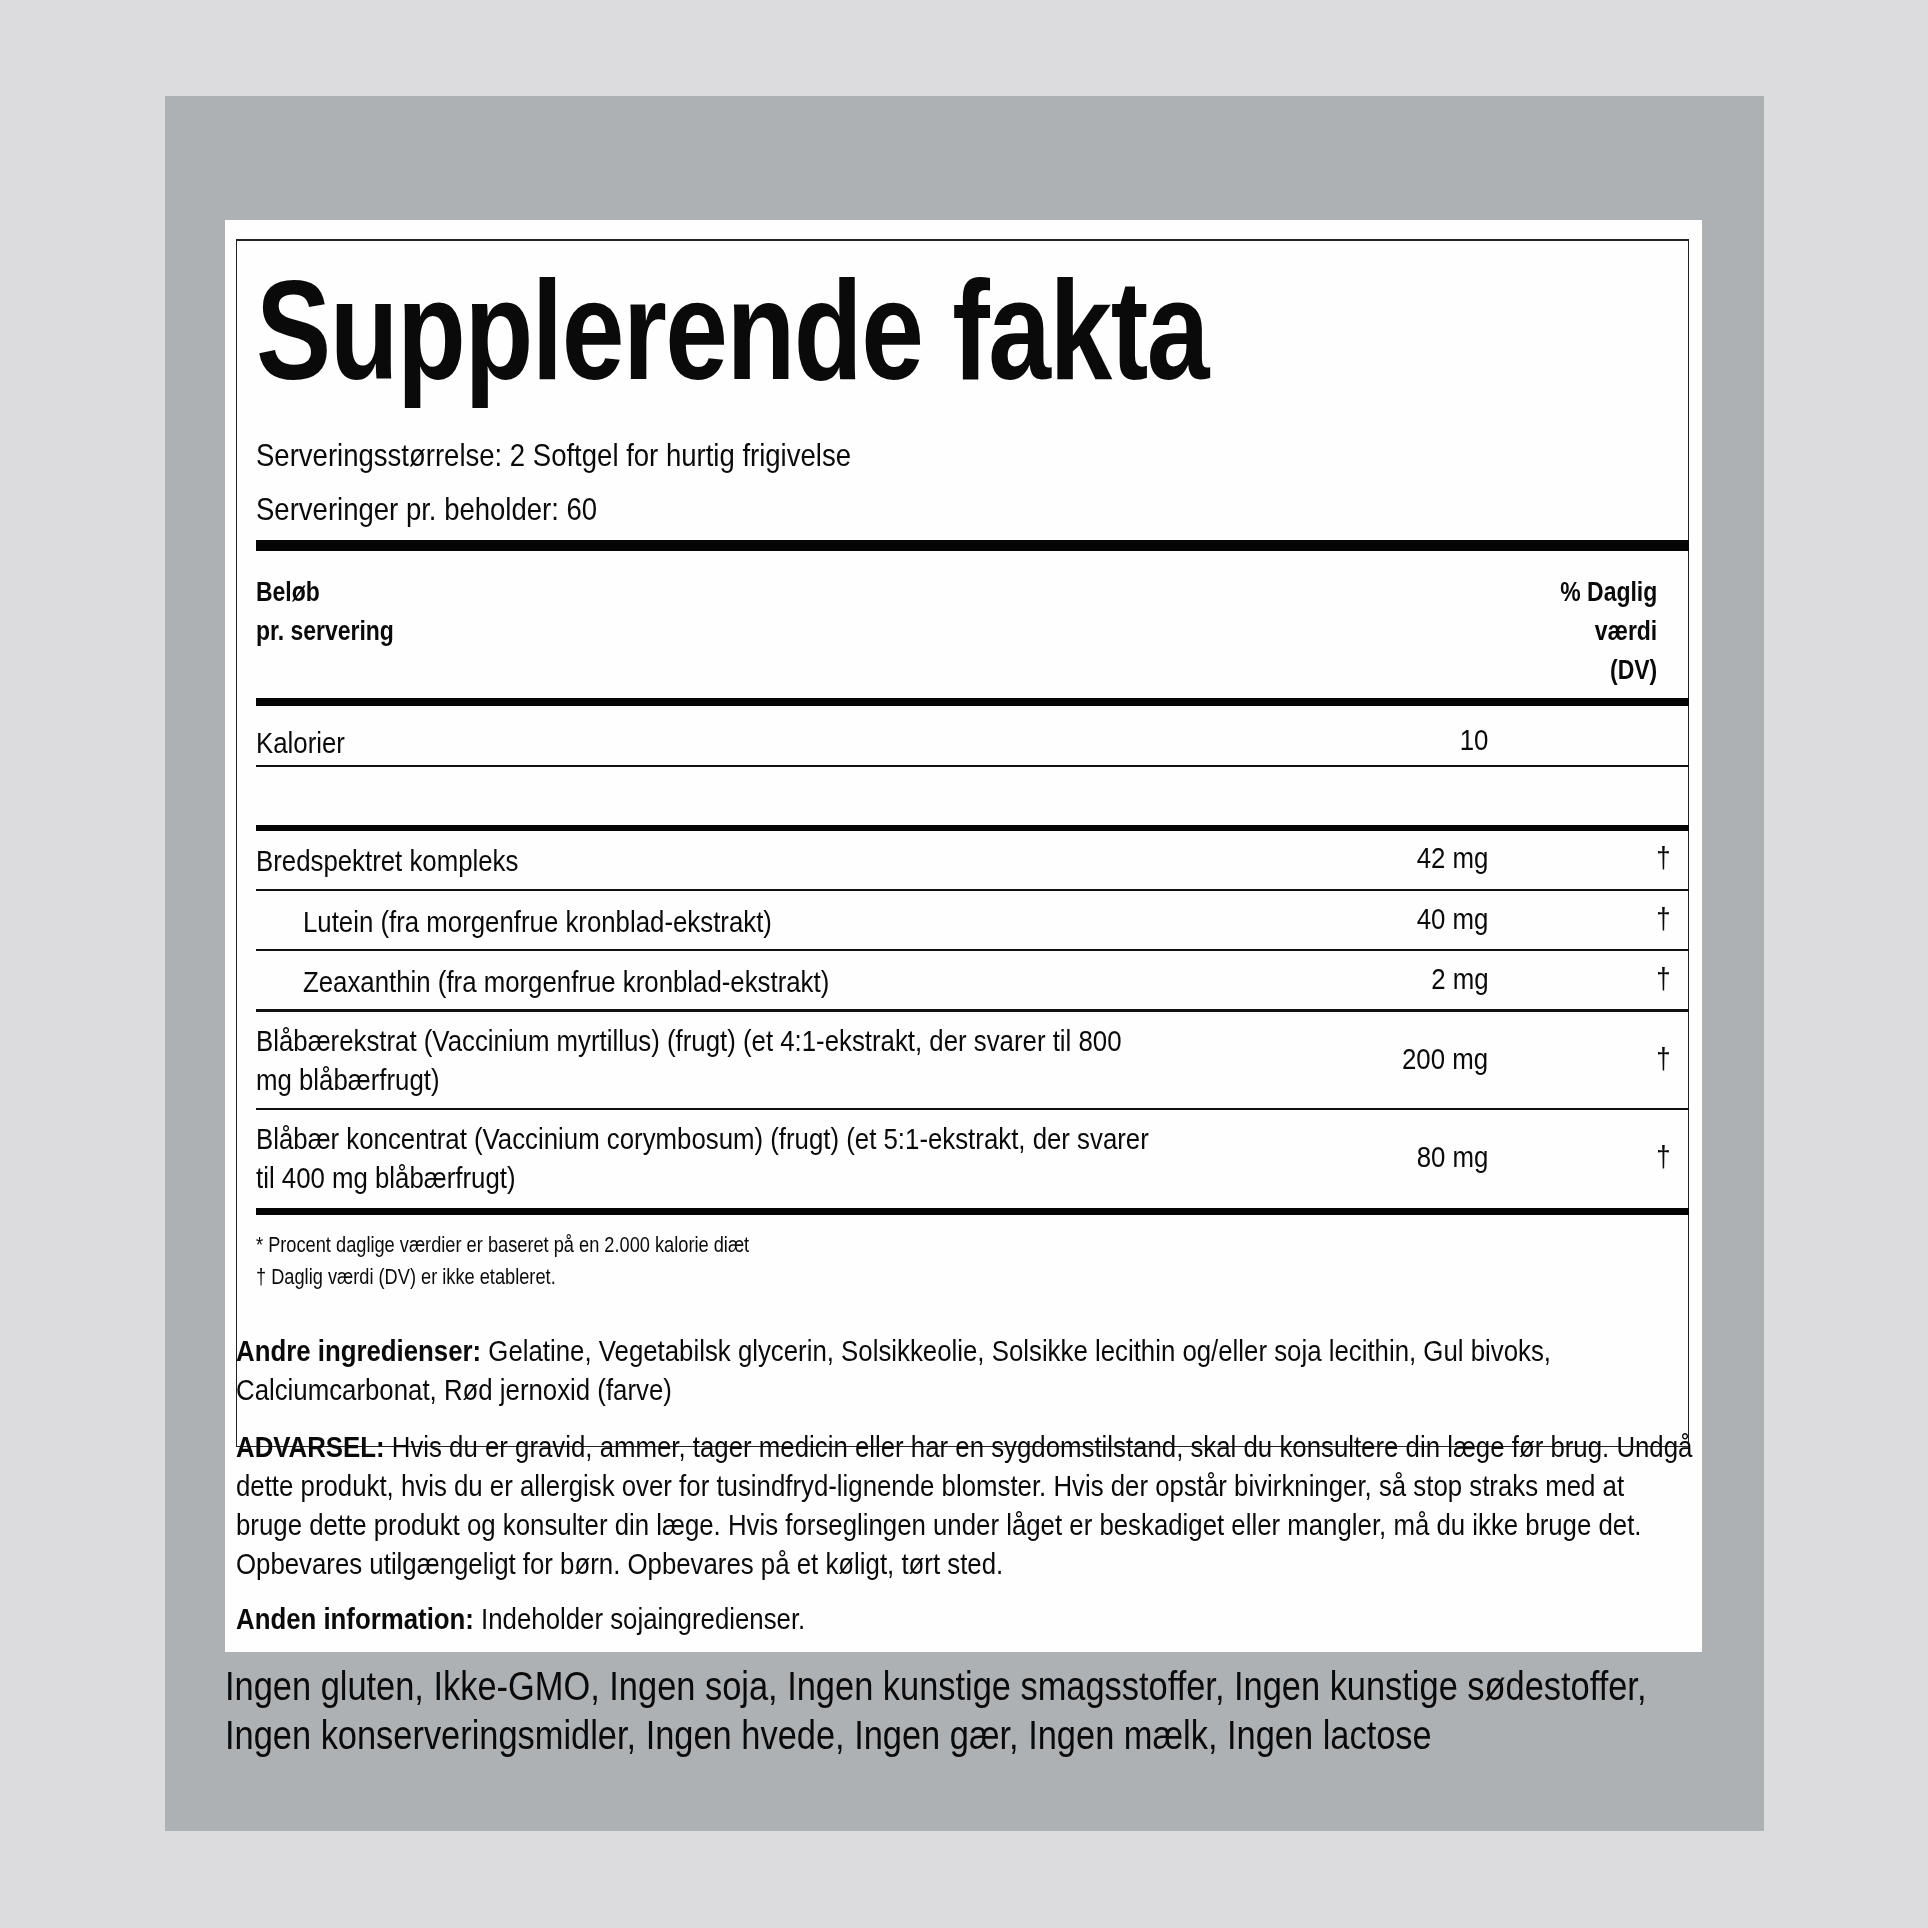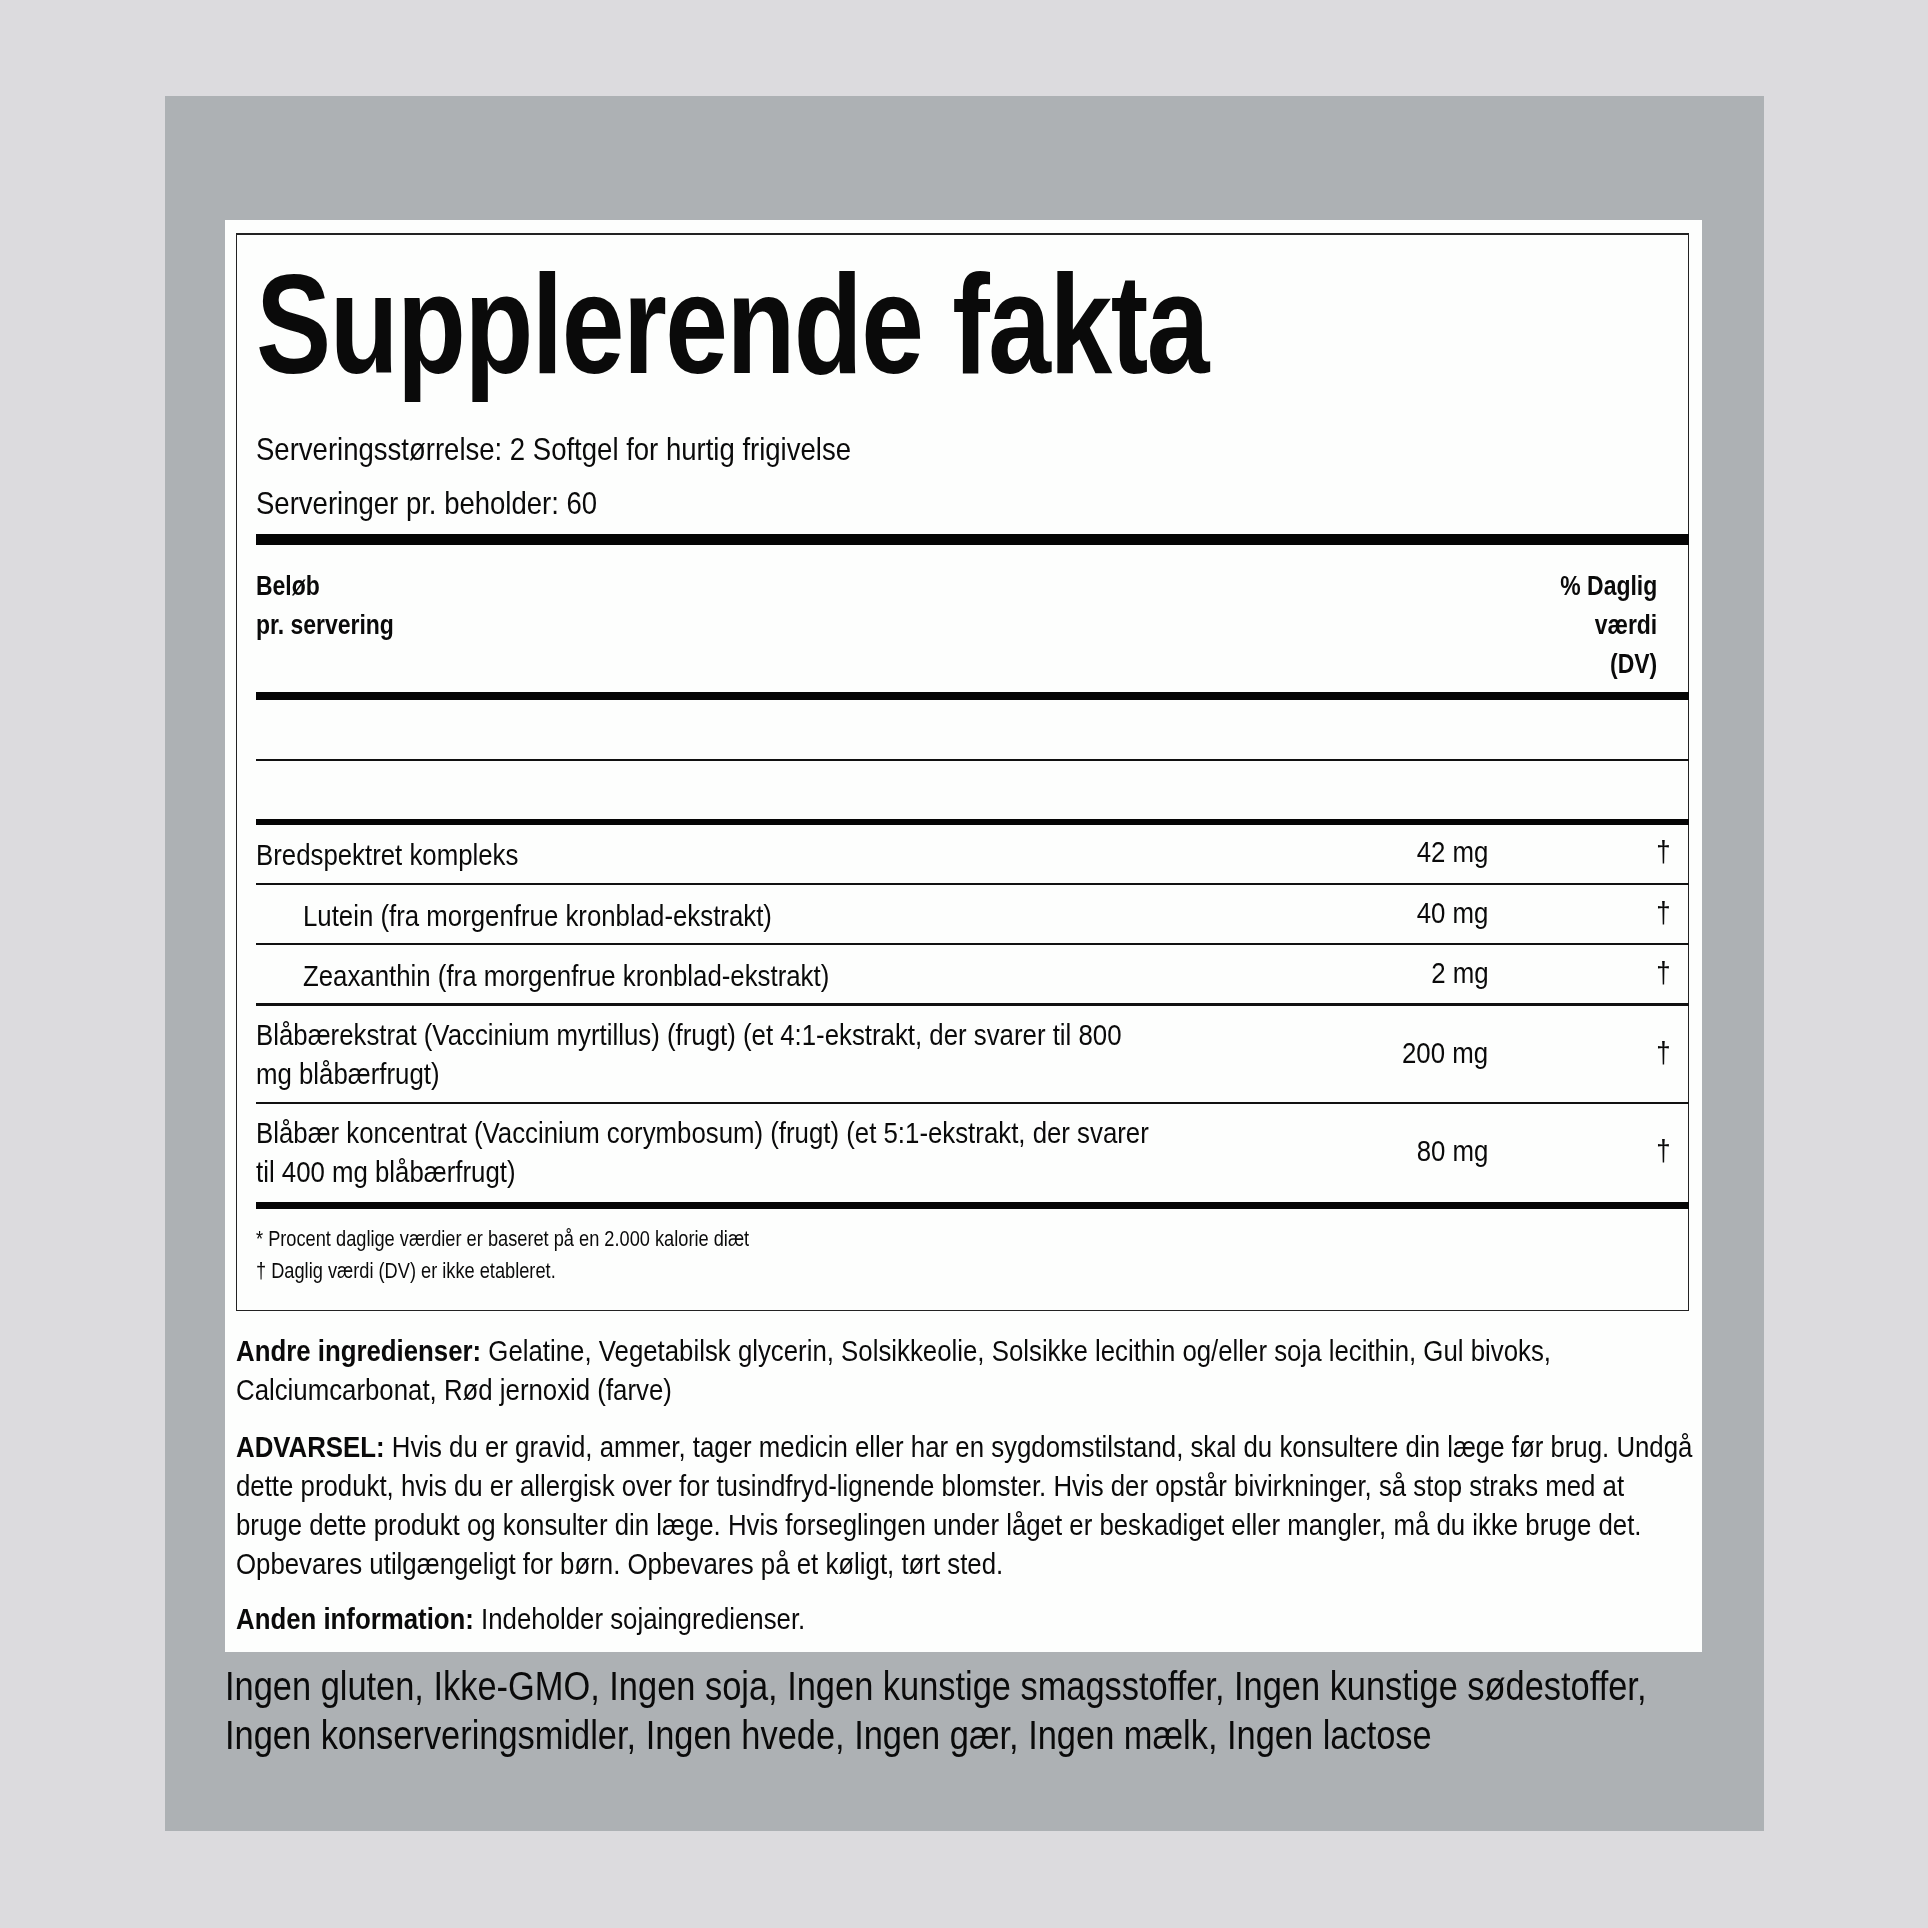--- a/index.html
+++ b/index.html
@@ -1,21 +1,21 @@
 <!DOCTYPE html>
 <html style="font-size:15px"><head>
 <meta charset="utf-8">
 <style>
   html,body{margin:0;padding:0;}
   body{width:1928px;height:1928px;background:#dcdbde;position:relative;overflow:hidden;font-family:"Liberation Sans",sans-serif;color:#0a0a0a;}
   .panel{position:absolute;left:165px;top:96px;width:1599px;height:1735px;background:#adb1b4;}
   .usage{position:absolute;left:241px;top:151px;font-size:32px;letter-spacing:-0.8px;transform:scaleX(0.86);transform-origin:left top;white-space:nowrap;}
   .bold{font-weight:bold;}
   .card{position:absolute;left:225px;top:220px;width:1477px;height:1432px;background:#fdfefd;}
-  .box{position:absolute;left:11.3px;top:13px;width:1453px;height:1078px;border:1.9px solid #222;border-top-width:2.8px;box-sizing:border-box;}
+  .box{position:absolute;left:11.3px;top:19px;width:1453px;height:1208px;border:1.9px solid #222;border-top-width:2.8px;box-sizing:border-box;}
   .title{position:absolute;left:19px;top:19px;font-size:141px;font-weight:bold;letter-spacing:-1.9px;transform:scaleX(0.80);transform-origin:left top;white-space:nowrap;line-height:141px;}
   .serv{position:absolute;left:19px;font-size:32px;transform:scaleX(0.86);transform-origin:left top;white-space:nowrap;}
   .bar{position:absolute;left:19px;width:1433px;background:#050505;}
   .hdr{position:absolute;font-size:28px;font-weight:bold;line-height:39px;transform:scaleX(0.82);white-space:nowrap;}
   .row{position:absolute;left:19px;width:1433px;font-size:30px;}
   .row .n{position:absolute;left:0;white-space:nowrap;transform:scaleX(0.86);transform-origin:left top;line-height:39px;}
   .row .n.ind{left:47px;}
   .row .a{position:absolute;right:201px;white-space:nowrap;transform:scaleX(0.86);transform-origin:right top;}
   .row .d{position:absolute;right:19px;white-space:nowrap;transform:scaleX(0.86);transform-origin:right top;}
   .rule{position:absolute;left:19px;width:1433px;background:#111;}
@@ -41,20 +41,25 @@
       <div>Beløb</div>
       <div>pr. servering</div>
     </div>
     <div class="hdr" style="right:31px;top:331px;text-align:right;transform-origin:right top">
       <div>% Daglig</div>
       <div>værdi</div>
       <div>(DV)</div>
     </div>
     <div class="bar" style="top:457px;height:7.5px"></div>
 
+    <div class="row" style="top:471px;height:61px">
+      <span class="n" style="top:11.3px">Kalorier</span>
+      <span class="a" style="top:11.3px">10</span>
+      <span class="d" style="top:11.3px"></span>
+    </div>
     <div class="rule" style="top:524px;height:1.9px"></div>
     <div class="bar" style="top:584px;height:5.6px"></div>
     <div class="row" style="top:589px;height:60px">
       <span class="n" style="top:11.3px">Bredspektret kompleks</span>
       <span class="a" style="top:11.3px">42 mg</span>
       <span class="d" style="top:11.3px">†</span>
     </div>
     <div class="rule" style="top:648px;height:1.9px"></div>
     <div class="row" style="top:650px;height:60px">
       <span class="n ind" style="top:11.3px">Lutein (fra morgenfrue kronblad-ekstrakt)</span>

